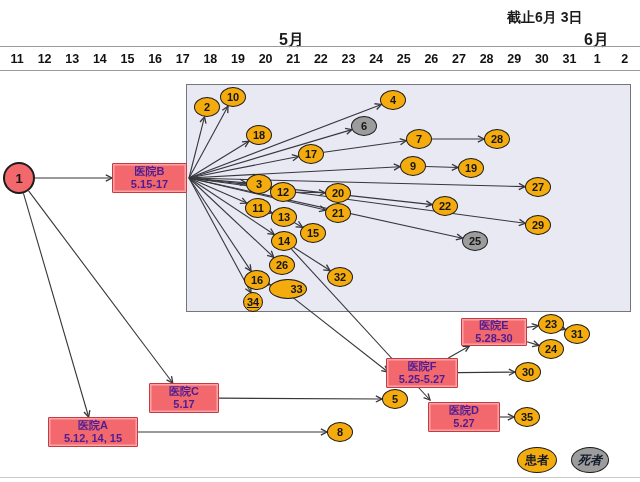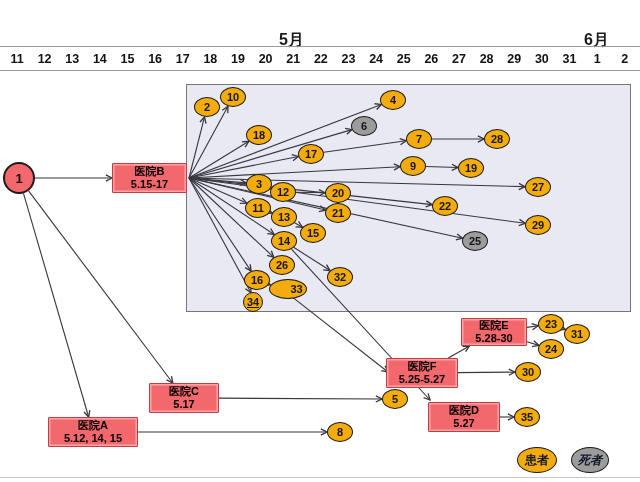--- a/index.html
+++ b/index.html
@@ -20,32 +20,33 @@
           border:1.5px solid #75757f;box-sizing:border-box;}
   #edges{position:absolute;left:0;top:0;width:640px;height:482px;pointer-events:none;}
   #edges line{stroke:#36363c;stroke-width:1.1;}
   .node{position:absolute;display:flex;align-items:center;justify-content:center;box-sizing:border-box;}
   .node.patient,.node.dead,.node.index{border:1.5px solid #1c1c1c;border-radius:50%;
           font-weight:bold;font-size:11px;color:#161616;}
   .node.patient{background:#f3ab0e;}
   .node.dead{background:#9c9c9c;}
   .node.index{background:#f2686c;font-size:13px;border-width:2px;}
   .node.hospital{background:#f2686c;border:1.5px solid #c53b41;flex-direction:column;
-          color:#000000;font-weight:bold;box-shadow:inset 0 0 0 1.5px #f9a3a6;border-radius:1px;}
+          color:#4c1d95;font-weight:bold;box-shadow:inset 0 0 0 1.5px #f9a3a6;border-radius:1px;}
   .hname{font-size:11px;line-height:13px;}
   .hdates{font-size:11px;line-height:13px;}
   .legend-item{position:absolute;border-radius:50%;border:1.5px solid #1c1c1c;display:flex;
           align-items:center;justify-content:center;font-size:12px;font-weight:bold;color:#0f172a;box-sizing:border-box;}
   .legend-patient{left:517px;top:447px;width:40px;height:26px;background:#f3ab0e;}
   .legend-dead{left:571px;top:447px;width:38px;height:26px;background:#9c9c9c;font-style:italic;}
 </style>
 </head>
 <body>
 
 <div class="page">
+  <div class="asof">截止6月 3日</div>
 
   <div class="month may">5月</div>
   <div class="month june">6月</div>
   <div class="rule rule-top"></div>
   <div class="dates" id="dates">
       <span class="date">11</span>
       <span class="date">12</span>
       <span class="date">13</span>
       <span class="date">14</span>
       <span class="date">15</span>

